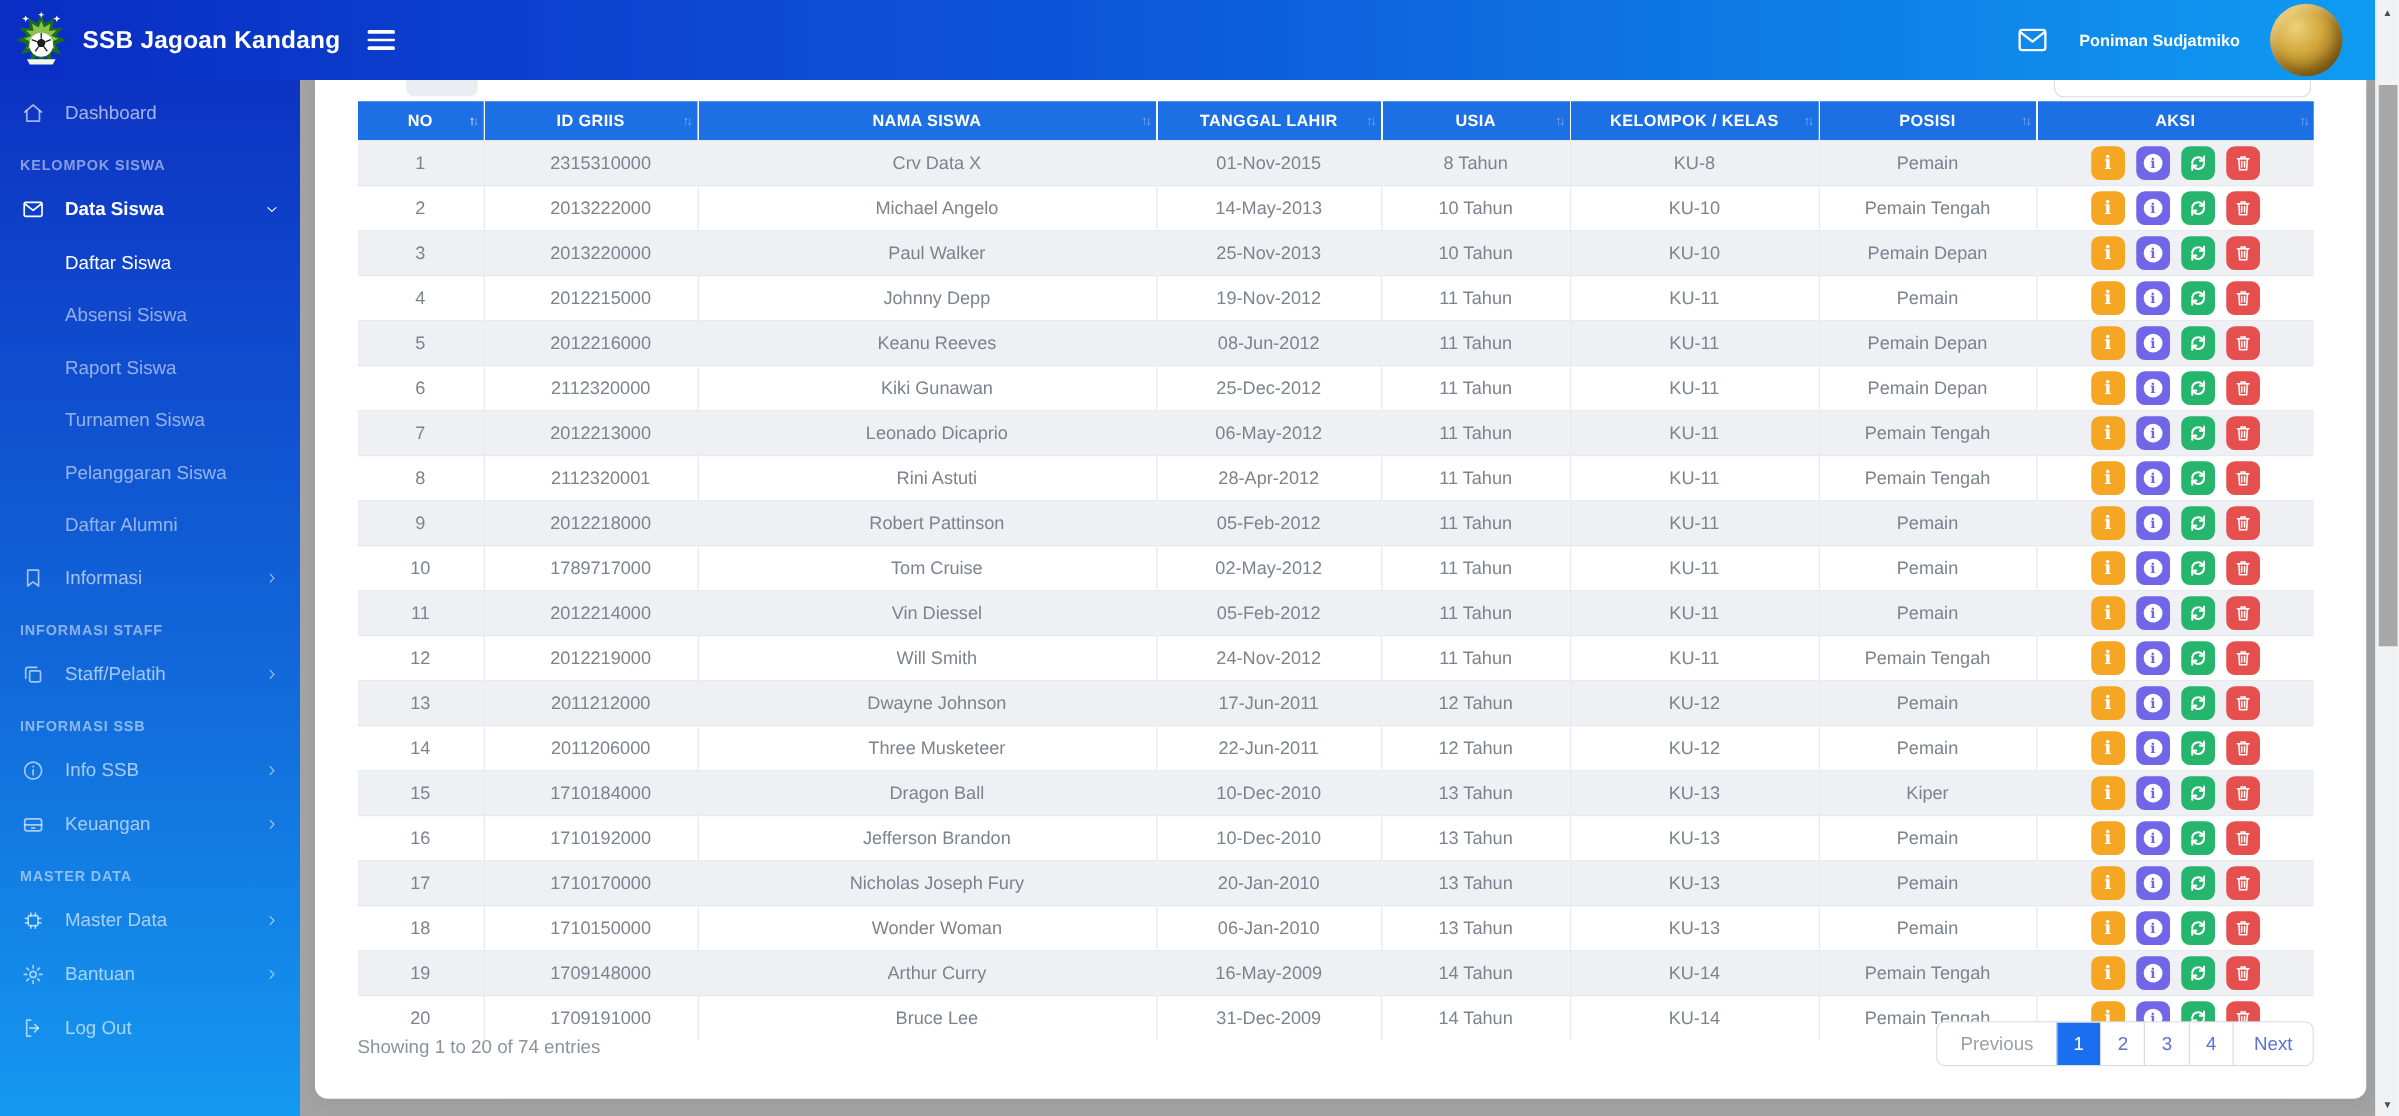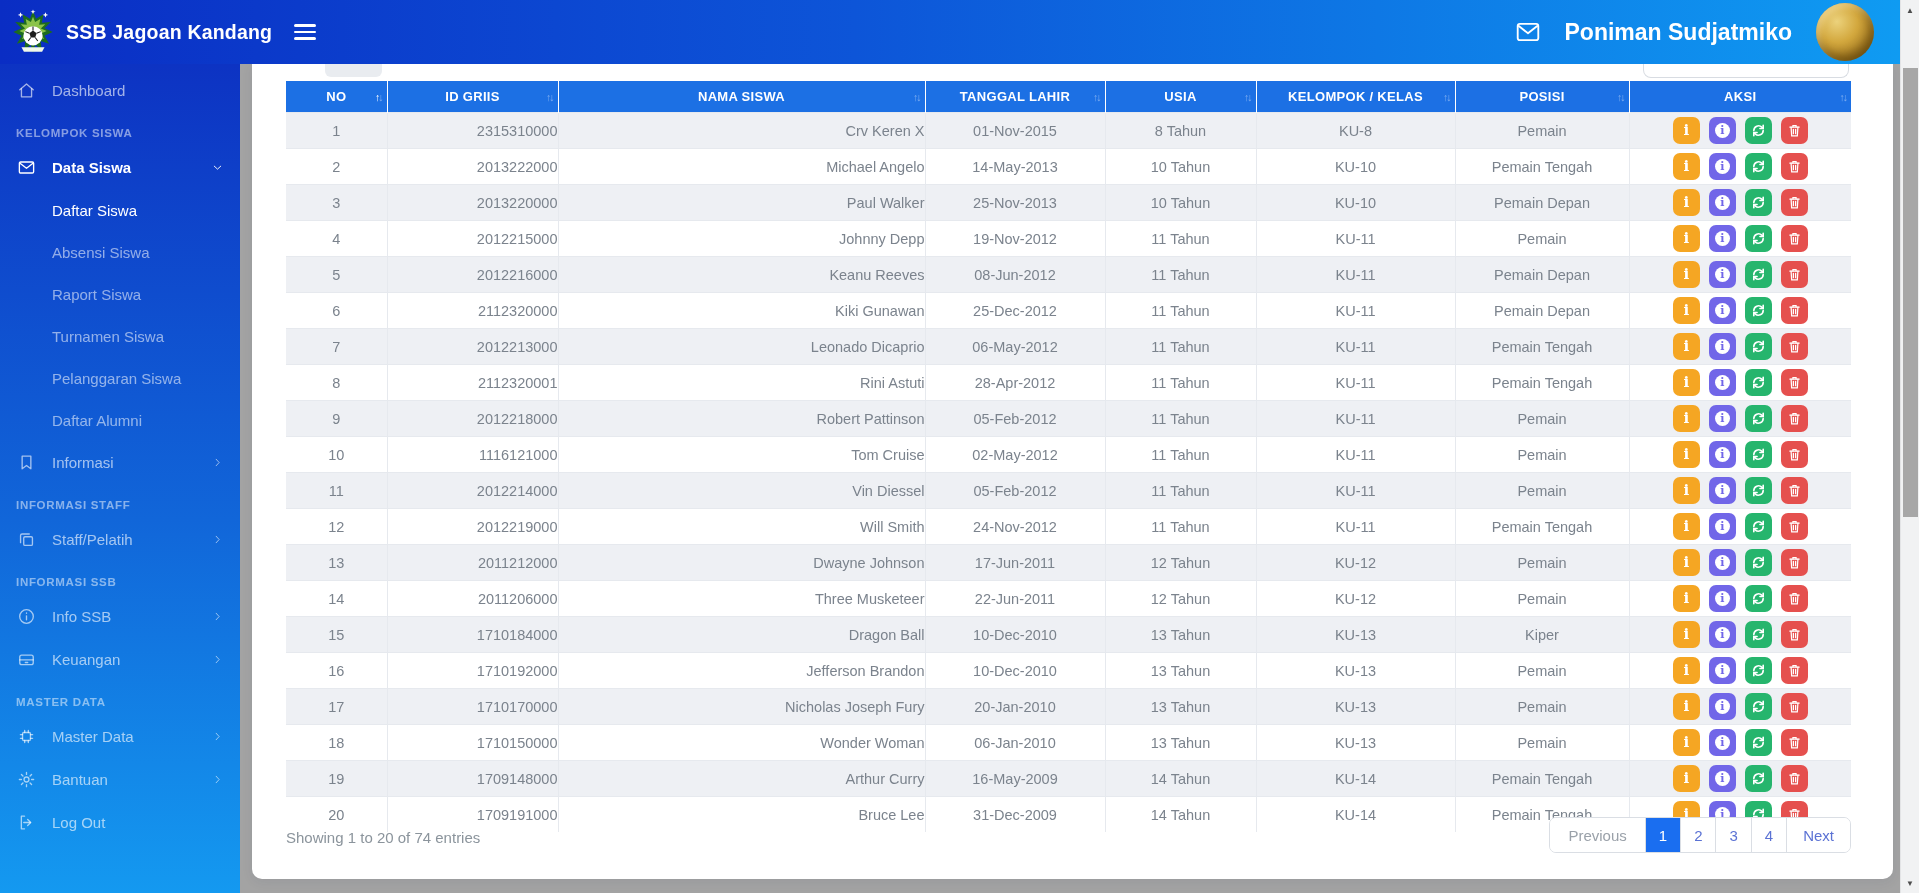--- a/index.html
+++ b/index.html
@@ -11,21 +11,21 @@
   
   .topbar{position:absolute;left:0;top:0;width:1900px;height:64px;z-index:5;
     background:linear-gradient(90deg,#0a2dc4 0%,#0d55d8 45%,#0f9bf2 100%);
     display:flex;align-items:center}
   .brand-logo{width:46px;height:46px;margin-left:10px;flex:0 0 auto}
   .brand-title{color:#fff;font-weight:700;font-size:19.5px;margin-left:10px;letter-spacing:.2px;white-space:nowrap}
   .hamburger{margin-left:22px;width:22px;display:flex;flex-direction:column;gap:4px;cursor:pointer}
   .hamburger span{display:block;height:2.6px;background:#fff;border-radius:2px}
   .topbar-right{position:absolute;right:26px;top:0;height:64px;display:flex;align-items:center;gap:24px}
   .mail-icon svg{width:26px;height:26px;display:block}
-  .user-name{color:#fff;font-weight:700;font-size:23px;white-space:nowrap}
+  .user-name{color:#fff;font-weight:700;font-size:13px;white-space:nowrap}
   .avatar{width:58px;height:58px;border-radius:50%;flex:0 0 auto;cursor:pointer;
     background:radial-gradient(circle at 36% 32%,#ecd27c 0%,#d3a83e 38%,#a87d22 70%,#6f5212 100%);
     box-shadow:inset -4px -6px 10px rgba(60,40,0,.45), inset 3px 4px 6px rgba(255,240,190,.5)}
   
   .sidebar{position:absolute;left:0;top:64px;width:240px;height:829px;z-index:4;
     background:linear-gradient(180deg,#0d33c3 0%,#1166d9 55%,#1499f0 100%);
     padding-top:5px;box-sizing:border-box;overflow:hidden}
   .side-item{display:flex;align-items:center;height:43px;padding:0 16px;cursor:pointer;
     color:rgba(255,255,255,.62);font-size:15px}
   .side-item .s-icon{width:20px;height:20px;margin-right:16px;display:flex;align-items:center;justify-content:center}
@@ -54,21 +54,21 @@
     position:relative;letter-spacing:.3px;cursor:pointer;padding:0;text-align:center}
   thead th + th{border-left:1px solid rgba(255,255,255,.85)}
   .sort{position:absolute;right:5px;top:50%;transform:translateY(-50%);
     font-size:10.5px;line-height:1;color:#d4e3fb;letter-spacing:-2px;font-weight:400}
   .sort .a{opacity:.5}
   .sort .a.on{opacity:1;color:#fff}
   tbody td{height:35px;font-size:14.5px;color:#7b838d;text-align:center;
     border-top:1px solid #e6e9ee;padding:0;overflow:hidden;white-space:nowrap}
   tbody td + td{border-left:1px solid #e6e9ee}
   tbody tr:nth-child(odd) td{background:#eef0f4}
-  tbody td.l{text-align:right;padding-left:16px}
+  tbody td.l{text-align:center;padding-left:16px}
   .aksi{display:flex;justify-content:center;align-items:center;gap:9px;height:35px}
   .abtn{width:27px;height:27px;border:none;border-radius:7px;display:flex;align-items:center;
     justify-content:center;color:#fff;cursor:pointer;padding:0}
   .abtn svg{width:15px;height:15px;display:block}
   .i-letter{font-weight:800;font-size:15px;color:#fff;font-family:"DejaVu Serif","Liberation Serif",serif;line-height:1}
   .i-circle{width:15px;height:15px;background:#fff;border-radius:50%;display:flex;align-items:center;
     justify-content:center;font-weight:800;font-size:11px;font-family:"DejaVu Serif","Liberation Serif",serif;line-height:1}
   
   .showing{position:absolute;left:34px;top:765px;font-size:15px;color:#8b949c}
   .pager{position:absolute;right:42px;top:753px;display:flex;height:34px;align-items:stretch;
@@ -279,21 +279,21 @@
               <th><span>USIA</span><span class="sort"><span class="a">↑</span><span class="a">↓</span></span></th>
               <th><span>KELOMPOK / KELAS</span><span class="sort"><span class="a">↑</span><span class="a">↓</span></span></th>
               <th><span>POSISI</span><span class="sort"><span class="a">↑</span><span class="a">↓</span></span></th>
               <th><span>AKSI</span><span class="sort"><span class="a">↑</span><span class="a">↓</span></span></th>
             </tr>
           </thead>
         <tbody id="tbody">
             <tr>
               <td>1</td>
               <td class="l">2315310000</td>
-              <td class="l">Crv Keren X</td>
+              <td class="l">Crv Data X</td>
               <td>01-Nov-2015</td>
               <td>8 Tahun</td>
               <td>KU-8</td>
               <td>Pemain</td>
               <td>
                 <div class="aksi">
                   <button class="abtn" style="background: rgb(245, 166, 35);">
                     <span class="i-letter">i</span>
                   </button>
                   <button class="abtn" style="background: rgb(113, 102, 232);">
@@ -629,21 +629,21 @@
                         <path d="M6.5 6.5l1 14h9l1-14"></path>
                         <path d="M10.2 10v7M13.8 10v7"></path>
                       </svg>
                     </span>
                   </button>
                 </div>
               </td>
             </tr>
             <tr>
               <td>10</td>
-              <td class="l">1116121000</td>
+              <td class="l">1789717000</td>
               <td class="l">Tom Cruise</td>
               <td>02-May-2012</td>
               <td>11 Tahun</td>
               <td>KU-11</td>
               <td>Pemain</td>
               <td>
                 <div class="aksi">
                   <button class="abtn" style="background: rgb(245, 166, 35);">
                     <span class="i-letter">i</span>
                   </button>

